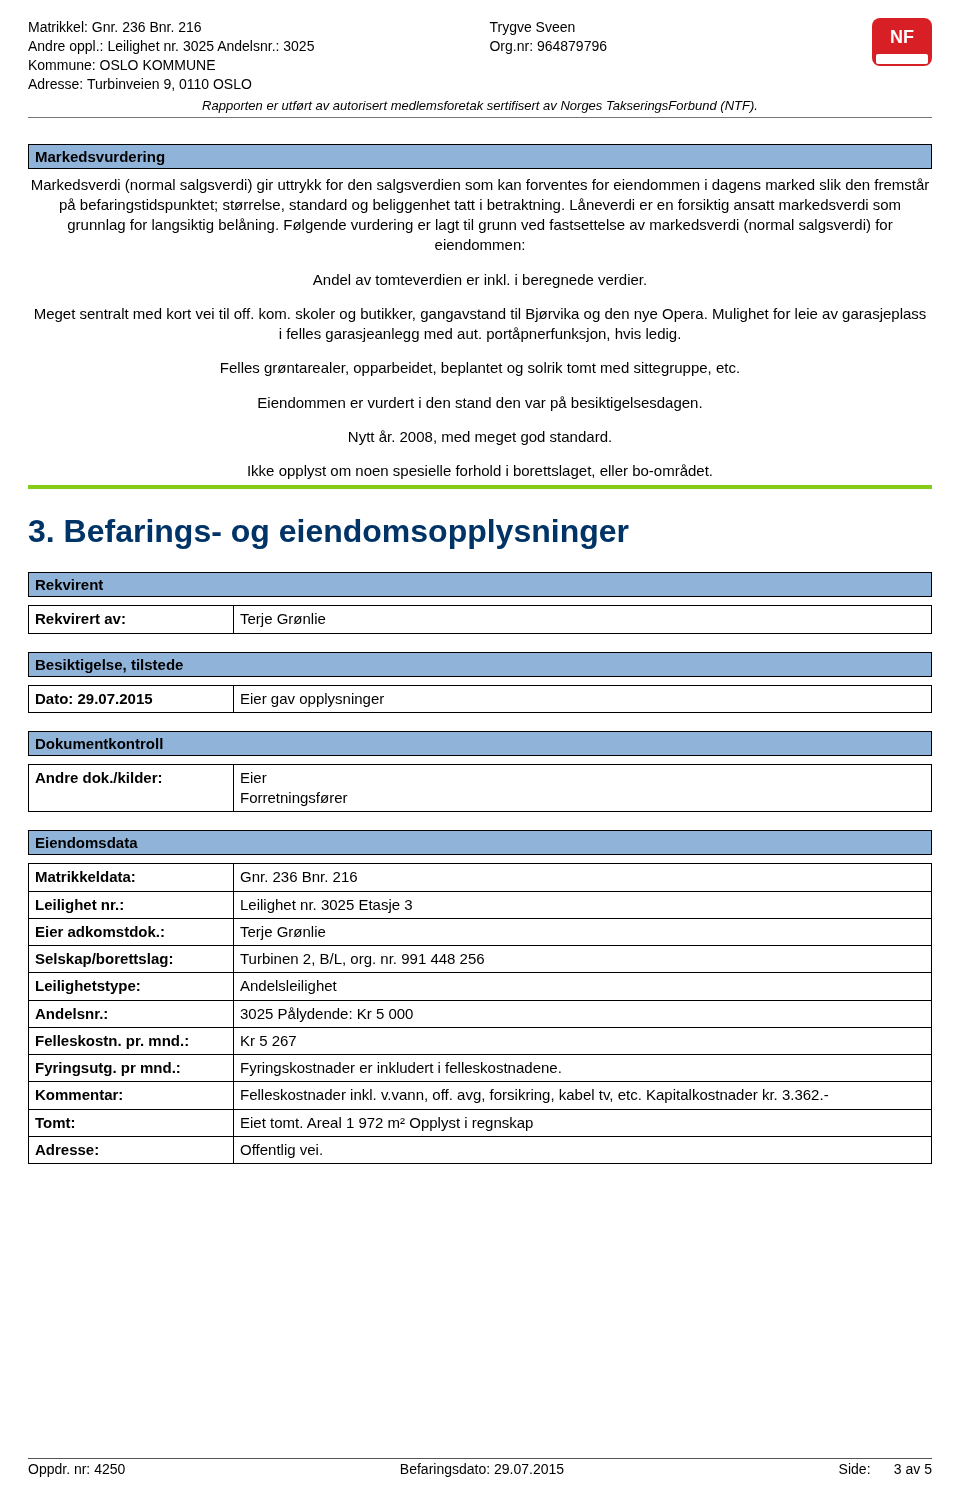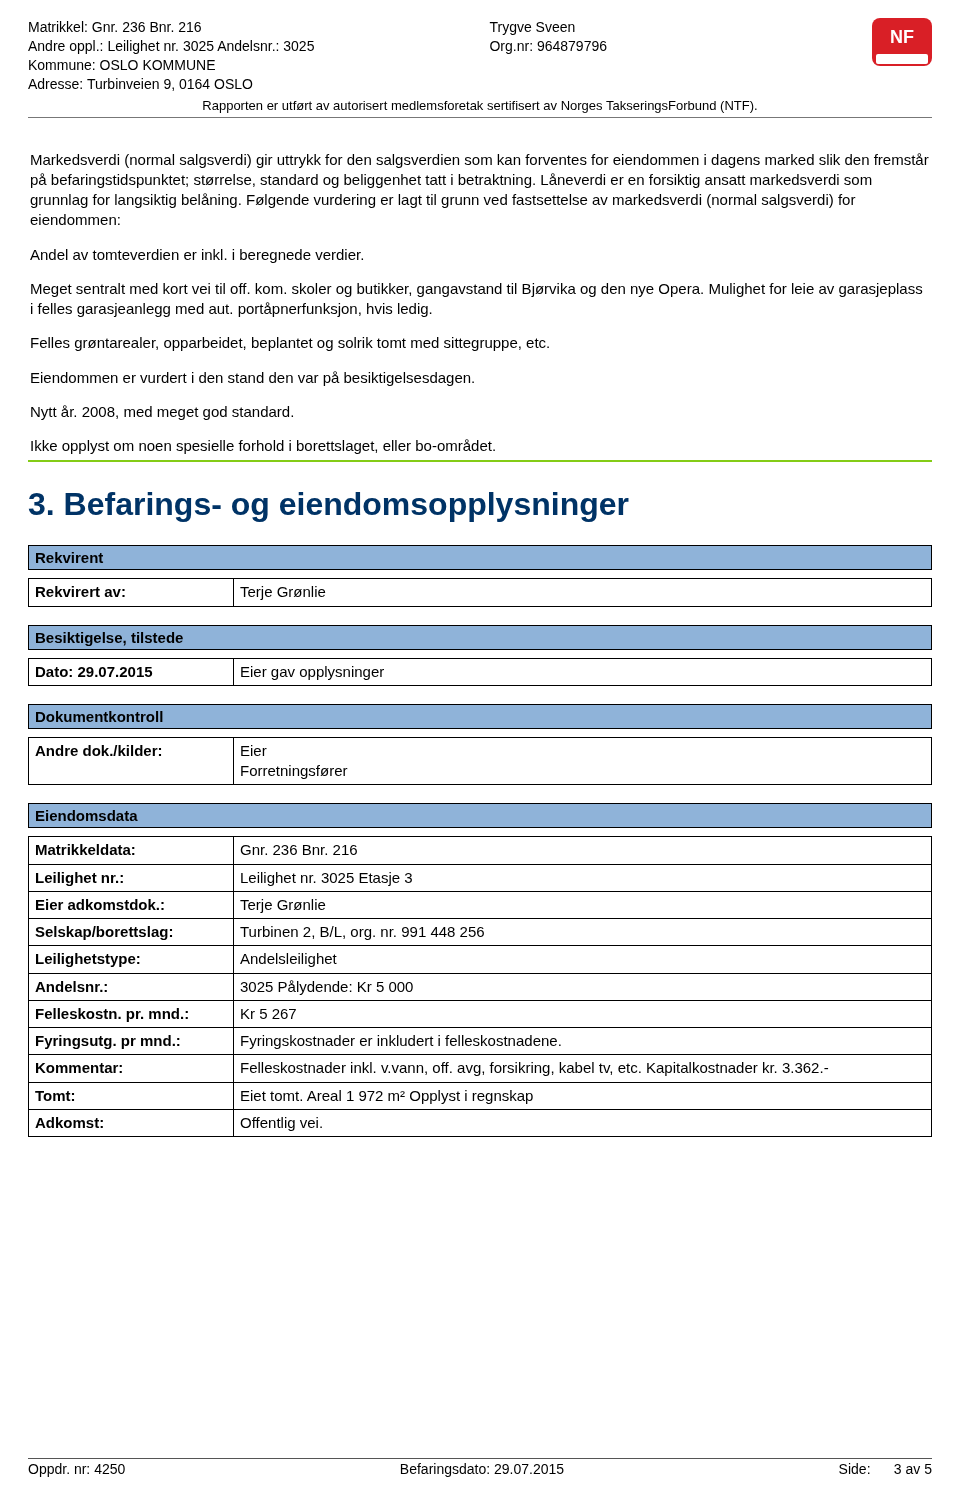--- a/index.html
+++ b/index.html
@@ -70,41 +70,43 @@
     bottom: 0px;
     color: #d91f26;
     font-size: 9px;
     font-weight: bold;
     letter-spacing: 1px;
   }
   .sub-header {
     font-size: 13px;
     text-align: center;
     margin-top: 4px;
+    font-style: italic;
   }
   .hr-line {
     border: none;
     border-top: 1px solid #777;
     margin-top: 4px;
     margin-bottom: 26px;
   }
   .section-bar {
     background: #8fb3d9;
     border: 1px solid #000;
     padding: 3px 6px;
     font-weight: bold;
     font-size: 15px;
     margin-bottom: 0;
   }
   .body-text {
     font-size: 15px;
     line-height: 1.35;
     padding: 6px 2px 2px 2px;
-    border-bottom: 2px solid #84cc16;
+    border-bottom: 4px solid #84cc16;
     margin-bottom: 24px;
+    text-align: center;
   }
   .body-text p { margin-bottom: 14px; }
   .body-text p:last-child { margin-bottom: 2px; }
   h2.big {
     font-size: 32px;
     font-weight: bold;
     color: #003366;
     margin: 10px 0 22px 0;
   }
   .tbl {
@@ -145,36 +147,37 @@
 </head>
 <body>
 
 <div class="page">
 
   <div class="header">
     <div class="header-left">
       <div>Matrikkel: Gnr. 236  Bnr. 216</div>
       <div>Andre oppl.: Leilighet nr. 3025  Andelsnr.: 3025</div>
       <div>Kommune: OSLO KOMMUNE</div>
-      <div>Adresse: Turbinveien 9, 0164 OSLO</div>
+      <div>Adresse: Turbinveien 9, 0110 OSLO</div>
     </div>
     <div class="header-mid">
       <div>Trygve Sveen</div>
       <div>Org.nr: 964879796</div>
     </div>
     <div class="header-right">
       <div class="logo">
         <span class="logo-text">MEDLEM</span>
       </div>
     </div>
   </div>
 
   <div class="sub-header">Rapporten er utført av autorisert medlemsforetak sertifisert av Norges TakseringsForbund (NTF).</div>
   <hr class="hr-line">
 
+  <div class="section-bar">Markedsvurdering</div>
   <div class="body-text">
     <p>Markedsverdi (normal salgsverdi) gir uttrykk for den salgsverdien som kan forventes for eiendommen i dagens marked slik den fremstår på befaringstidspunktet; størrelse, standard og beliggenhet tatt i betraktning. Låneverdi er en forsiktig ansatt markedsverdi som grunnlag for langsiktig belåning. Følgende vurdering er lagt til grunn ved fastsettelse av markedsverdi (normal salgsverdi) for eiendommen:</p>
     <p>Andel av tomteverdien er inkl. i beregnede verdier.</p>
     <p>Meget sentralt med kort vei til off. kom. skoler og butikker, gangavstand til Bjørvika og den nye Opera. Mulighet for leie av garasjeplass i felles garasjeanlegg med aut. portåpnerfunksjon, hvis ledig.</p>
     <p>Felles grøntarealer, opparbeidet, beplantet og solrik tomt med sittegruppe, etc.</p>
     <p>Eiendommen er vurdert i den stand den var på besiktigelsesdagen.</p>
     <p>Nytt år. 2008, med meget god standard.</p>
     <p>Ikke opplyst om noen spesielle forhold i borettslaget, eller bo-området.</p>
   </div>
 
@@ -248,21 +251,21 @@
         </tr>
         <tr>
           <td class="label">Kommentar:</td>
           <td>Felleskostnader inkl. v.vann, off. avg, forsikring, kabel tv, etc. Kapitalkostnader kr. 3.362.-</td>
         </tr>
         <tr>
           <td class="label">Tomt:</td>
           <td>Eiet tomt.  Areal 1 972 m²  Opplyst i regnskap</td>
         </tr>
         <tr>
-          <td class="label">Adkomst:</td>
+          <td class="label">Adresse:</td>
           <td>Offentlig vei.</td>
         </tr>
       </tbody>
   </table>
 
   <div class="footer">
     <hr class="footer-line">
     <div class="footer-row">
       <span>Oppdr. nr: 4250</span>
       <span>Befaringsdato: 29.07.2015</span>

